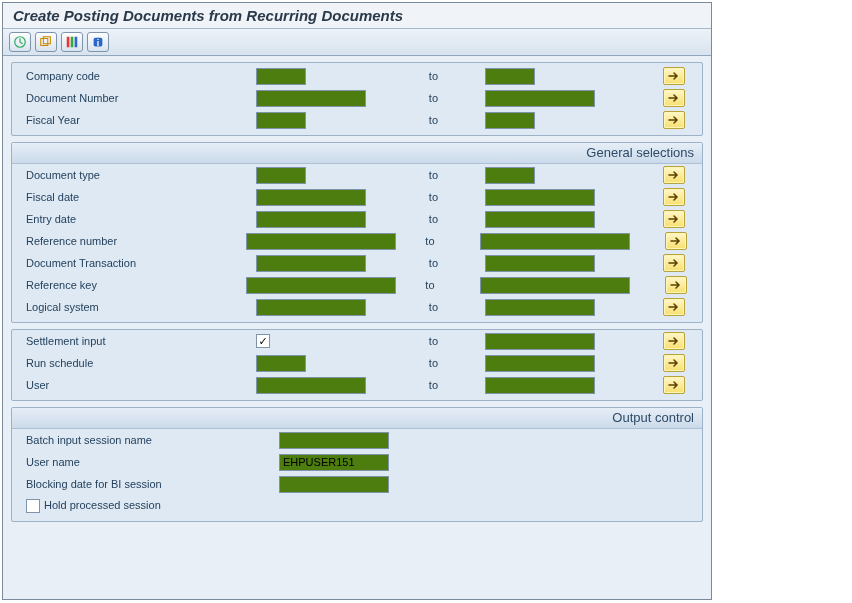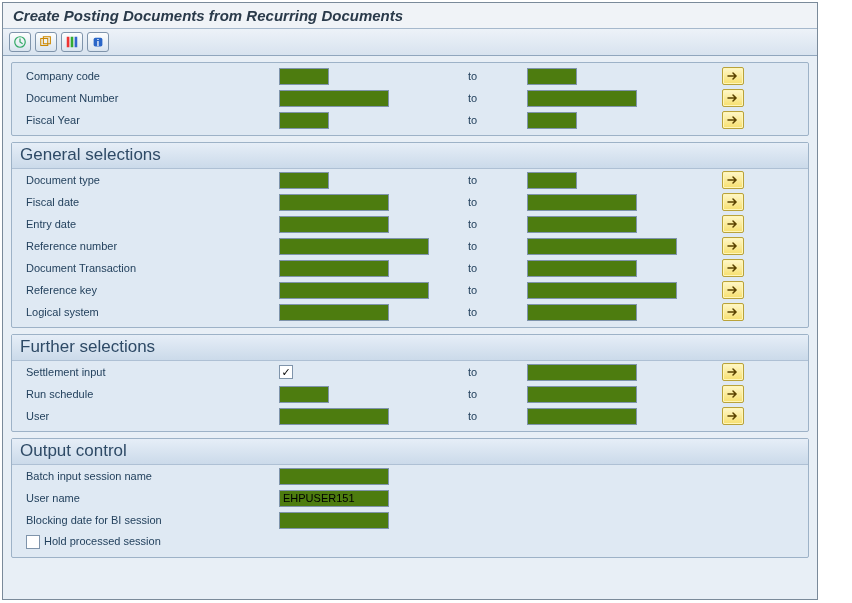--- a/index.html
+++ b/index.html
@@ -5,21 +5,21 @@
   * { box-sizing: border-box; }
   body {
     margin: 0;
     font-family: Arial, Helvetica, sans-serif;
     font-size: 11px;
     background: #fff;
     padding: 2px;
   }
   .frame {
     border: 1px solid #7a8a9a;
-    width: 816px;
+    width: 710px;
     height: 598px;
     background: #e8eff6;
     overflow: hidden;
   }
   .title-bar {
     background: #f0f3f7;
     border-bottom: 1px solid #a6b8cc;
     padding: 4px 10px;
     font-size: 15px;
     font-weight: bold;
@@ -50,21 +50,22 @@
     border: 1px solid #9db2c7;
     background: #dfe9f3;
     border-radius: 2px;
     padding: 0 0 4px 0;
   }
   .section-head {
     background: linear-gradient(#e6eef7,#cbdaea);
     border-bottom: 1px solid #aec0d4;
     color: #2e4a66;
     padding: 2px 8px 3px 8px;
-    font-size: 17px;
+    font-size: 13px;
+    text-align: right;
   }
   .row {
     display: flex;
     align-items: center;
     height: 22px;
     padding: 0 8px;
     gap: 29px;
   }
   .section .row + .row { border-top: 0; }
   .label {
@@ -264,21 +265,20 @@
           <div class="col-arrow"><span class="arrow-btn">
               <svg viewBox="0 0 12 10">
                 <path d="M1 5 H8 M6 2 L9 5 L6 8" stroke="#5a4200" stroke-width="1.5" fill="none" stroke-linecap="round"></path>
               </svg>
             </span></div>
         </div>
       </div>
   </div>
 
   <div class="section tight">
-    <div class="section-head">Further selections</div>
     <div id="further-rows">
         <div class="row">
           <div class="label">Settlement input</div>
           <div class="col-from"><span class="chk checked"></span></div>
           <div class="col-to-lbl">to</div>
           <div class="col-to"><input type="text" class="w-md" style=""></div>
           <div class="col-arrow"><span class="arrow-btn">
               <svg viewBox="0 0 12 10">
                 <path d="M1 5 H8 M6 2 L9 5 L6 8" stroke="#5a4200" stroke-width="1.5" fill="none" stroke-linecap="round"></path>
               </svg>

